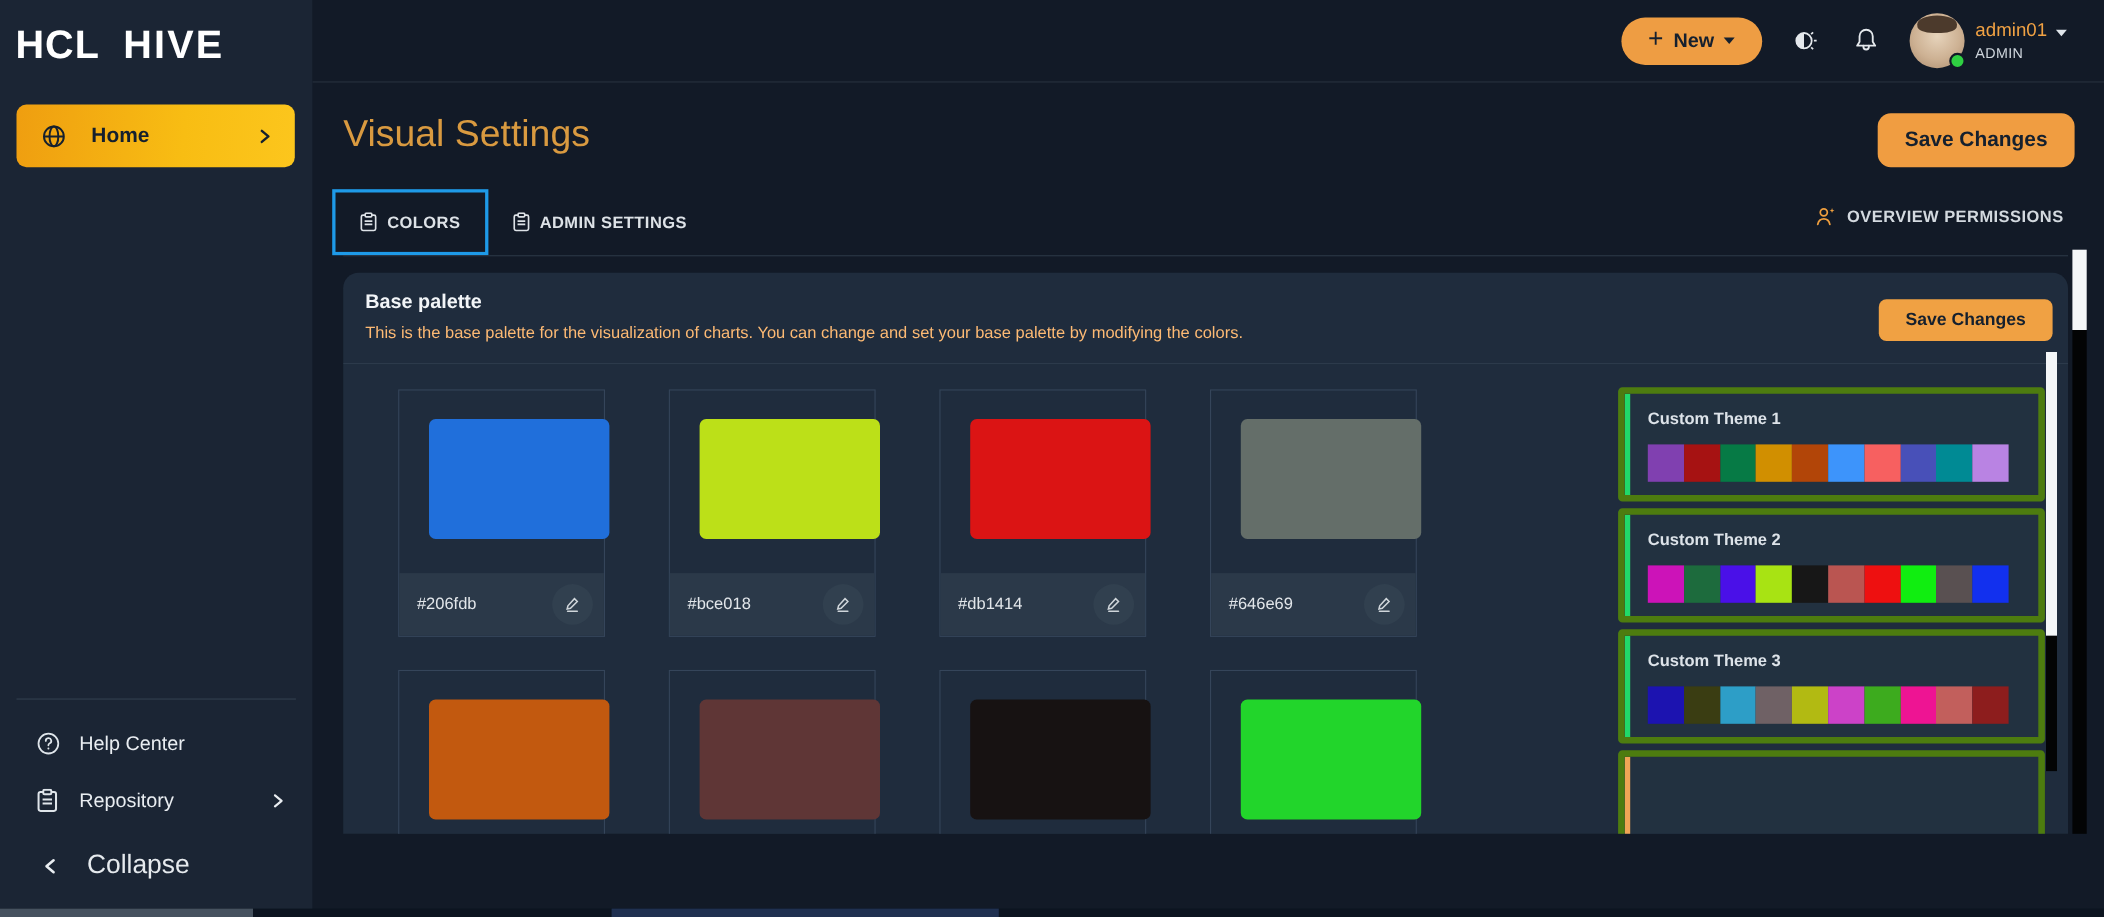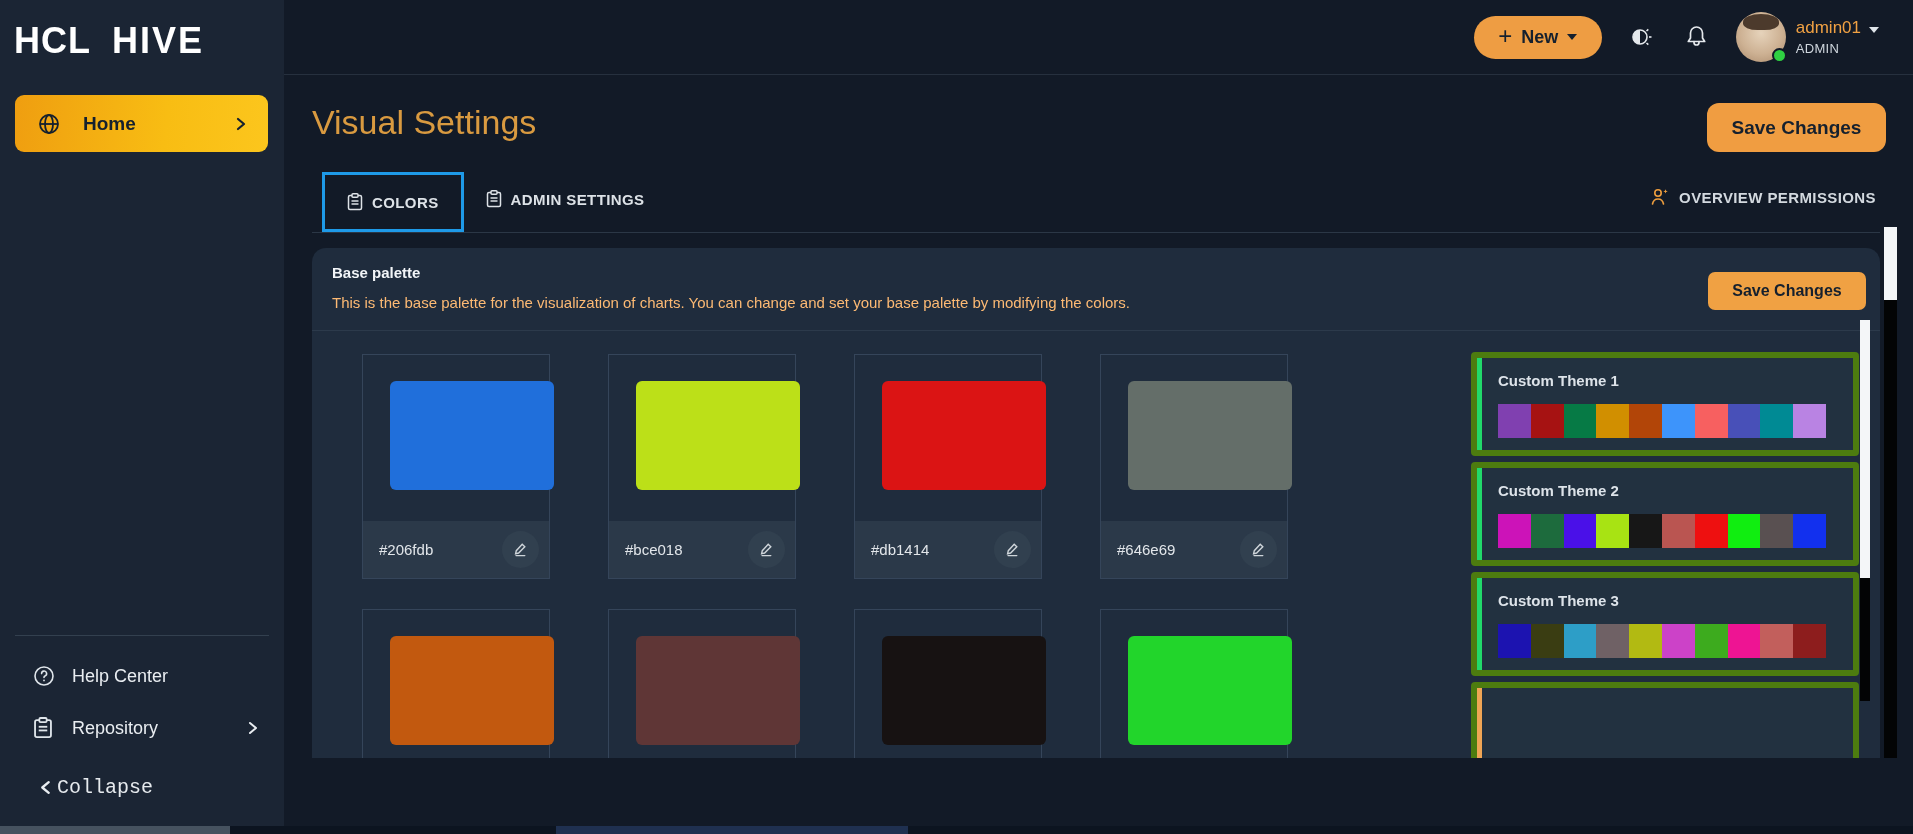--- a/index.html
+++ b/index.html
@@ -18,21 +18,21 @@
   .home-btn .g-icon { margin-left:22px; display:flex; }
   .home-btn .label { margin-left:22px; font-size:19px; font-weight:700; }
   .home-btn .chev { margin-left:auto; margin-right:20px; display:flex; }
   .side-bottom { position:absolute; left:0; bottom:22px; width:100%; }
   .side-divider { height:1px; background:#33404f; margin:0 15px 14px 15px; }
   .side-item { display:flex; align-items:center; height:52px; padding:0 24px 0 33px; cursor:pointer; color:#e9edf1; }
   .side-item .s-icon { width:26px; display:flex; color:#dfe5ea; }
   .side-item .s-label { margin-left:13px; font-size:18px; }
   .side-item .chev { margin-left:auto; display:flex; }
   .collapse-item { display:flex; align-items:center; height:50px; padding:0 24px 0 38px; cursor:pointer; margin-top:8px; }
-  .collapse-item .s-label { margin-left:4px; font-size:20px;font-family:Liberation Mono, monospace; }
+  .collapse-item .s-label { margin-left:26px; font-size:24px; }
 
   
   .topbar { position:absolute; left:284px; top:0; width:1629px; height:75px; background:#121a27;
     border-bottom:1px solid #26303e; display:flex; align-items:center; justify-content:flex-end; z-index:4; }
   .new-btn { width:128px; height:43px; border-radius:22px; background:#ee9d43; color:#15202e;
     display:flex; align-items:center; justify-content:center; gap:9px; cursor:pointer; margin-right:22px; }
   .new-btn .plus { font-size:24px; font-weight:400; line-height:1; margin-top:-2px; }
   .new-btn .nb-label { font-size:18px; font-weight:700; }
   .new-btn .caret { width:0; height:0; border-left:5px solid transparent; border-right:5px solid transparent; border-top:6px solid #15202e; }
   .icon-btn { width:34px; height:34px; display:flex; align-items:center; justify-content:center; color:#e4e8ec; cursor:pointer; margin-right:22px; }
@@ -46,34 +46,34 @@
   .user-caret { width:0; height:0; border-left:5px solid transparent; border-right:5px solid transparent; border-top:6px solid #dfe5ea; margin-top:3px; }
   .user-role { color:#cfd6dd; font-size:13px; margin-top:3px; letter-spacing:0.3px; }
   .topbar-end-pad { width:22px; }
 
   
   .content { position:absolute; left:284px; top:75px; width:1629px; height:708px; }
   .page-title { position:absolute; left:28px; top:28px; font-size:34px; font-weight:500; color:#d99a40; }
   .save-btn-top { position:absolute; right:27px; top:28px; width:179px; height:49px; border-radius:12px;
     background:#f09d41; color:#15202e; font-size:19px; font-weight:700; display:flex; align-items:center; justify-content:center; cursor:pointer; }
 
-  .tabs-row { position:absolute; left:18px; top:97px; display:flex; align-items:flex-start;margin-left:20px; }
+  .tabs-row { position:absolute; left:18px; top:97px; display:flex; align-items:center; }
   .tab { display:flex; align-items:center; gap:9px; padding:18px 22px; cursor:pointer; color:#dde2e7; }
   .tab.active { border:3px solid #1e9ae8; }
   .tab .t-label { font-size:15px; font-weight:700; letter-spacing:0.4px; }
   .tab .t-icon { display:flex; color:#dde2e7; }
   .overview-link { position:absolute; right:37px; top:112px; display:flex; align-items:center; gap:9px; cursor:pointer; }
   .overview-link .o-label { font-size:15px; font-weight:700; letter-spacing:0.4px; color:#d3d9df; }
   .overview-link .o-icon { display:flex; color:#ee9e3e; }
   .tabs-divider { position:absolute; left:28px; top:157px; width:1568px; height:1px; background:#2b3746; }
 
   
   .card { position:absolute; left:28px; top:173px; width:1568px; height:510px; background:#1f2c3d;
     border-radius:14px 14px 0 0; overflow:hidden; }
-  .card-title { position:absolute; left:20px; top:16px; font-size:15px; font-weight:700; color:#f2f5f8; }
+  .card-title { position:absolute; left:20px; top:16px; font-size:18px; font-weight:700; color:#f2f5f8; }
   .card-desc { position:absolute; left:20px; top:46px; font-size:15px; color:#fdba74; }
   .save-btn-card { position:absolute; right:14px; top:24px; width:158px; height:38px; border-radius:7px;
     background:#f0a143; color:#15202e; font-size:16px; font-weight:700; display:flex; align-items:center; justify-content:center; cursor:pointer; }
   .card-divider { position:absolute; left:0; top:82px; width:100%; height:1px; background:#2c3a4b; }
 
   .palette-grid { position:absolute; left:18px; top:106px; width:958px; display:grid;
     grid-template-columns:repeat(4,220px); grid-auto-rows:225px; column-gap:26px; row-gap:30px; }
   .swatch-card { position:relative; border:1px solid #35455a; background:#1f2c3d;margin-left:32px; }
   .swatch { position:absolute; left:27px; top:26px; width:164px; height:109px; border-radius:6px; }
   .swatch-strip { position:absolute; left:0; bottom:0; width:100%; height:57px; background:#2b3949; display:flex; align-items:center; }

